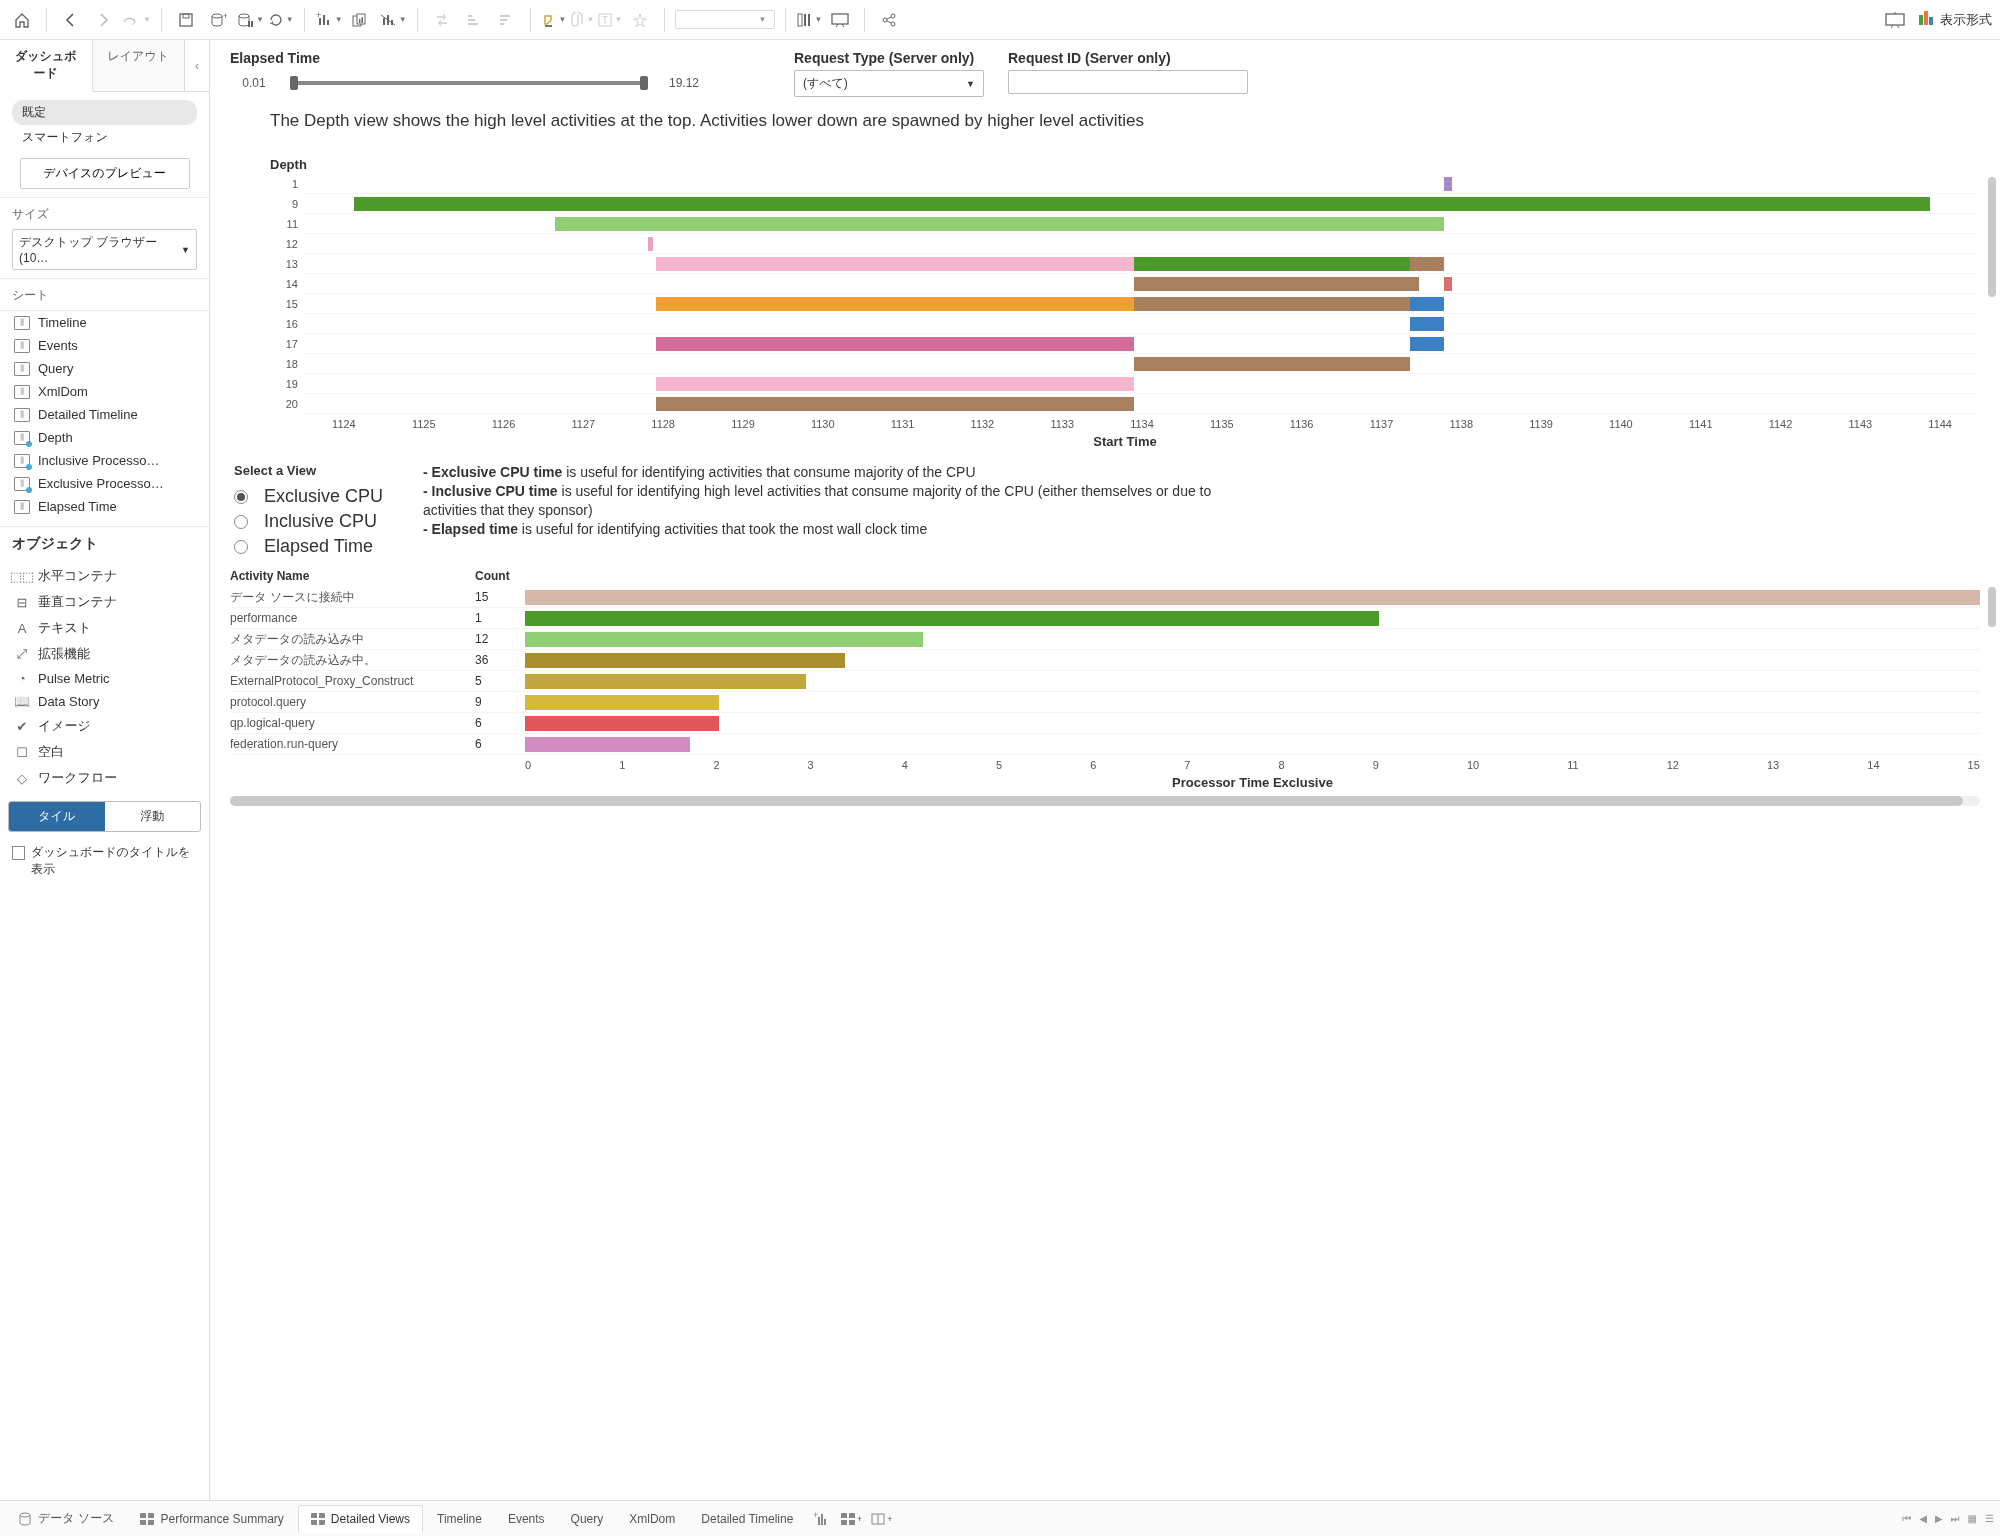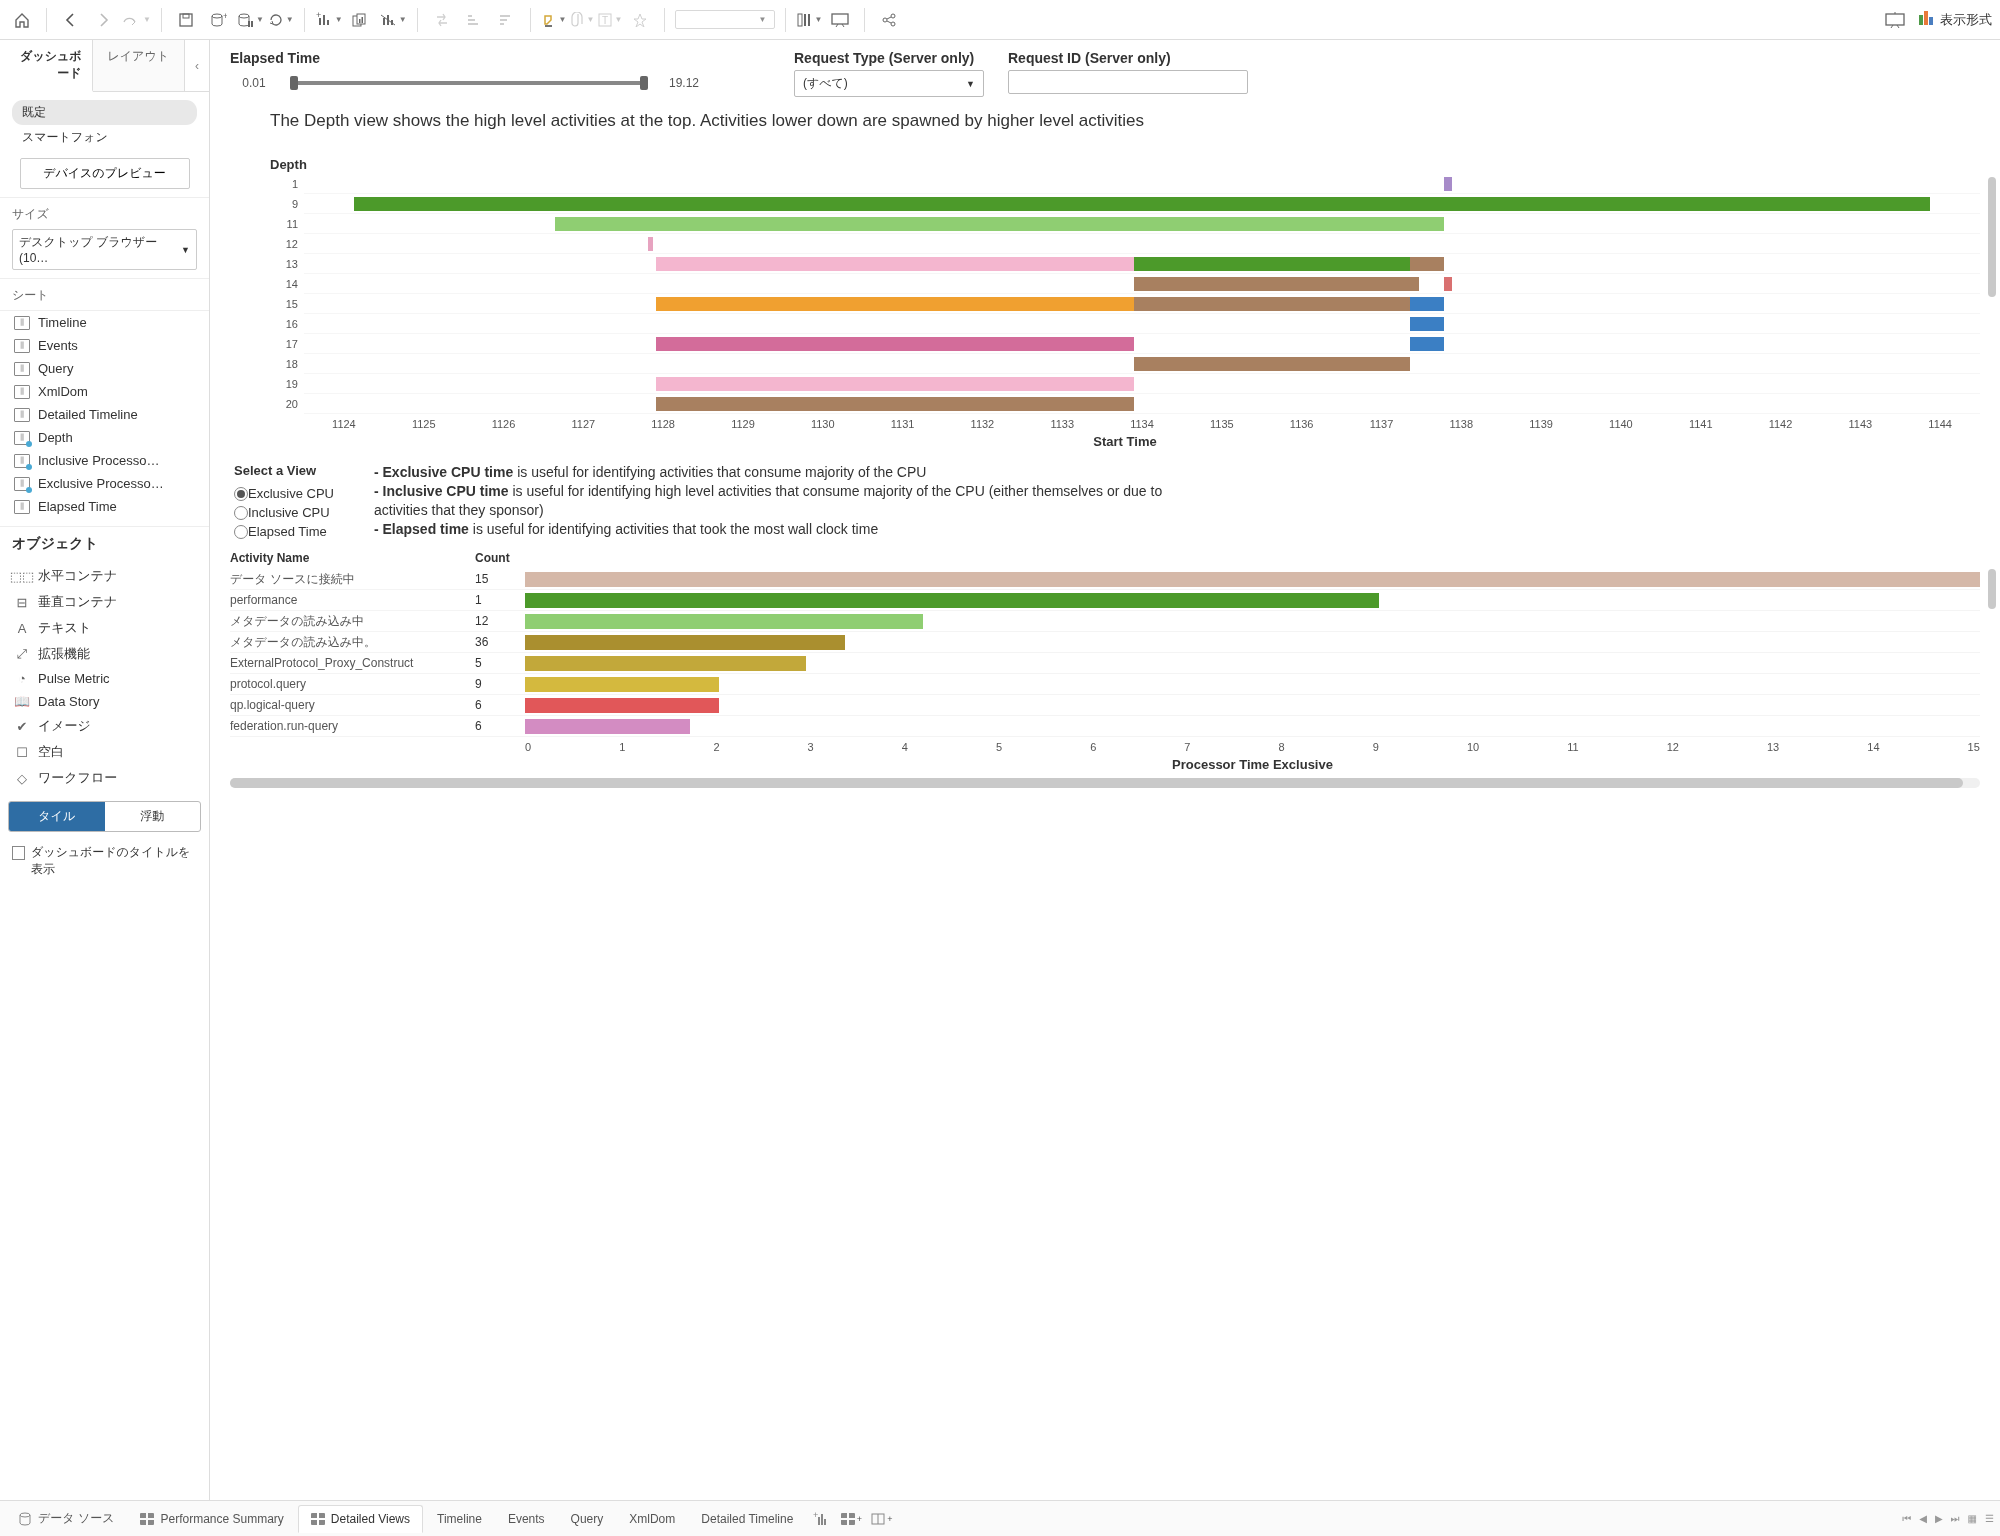--- a/index.html
+++ b/index.html
@@ -15,21 +15,21 @@
 .show-me { display: flex; align-items: center; gap: 6px; font-size: 13px; color: #333; cursor: pointer; }
 .show-me .bars span { display: inline-block; width: 4px; margin-right: 1px; }
 
 
 .main { flex: 1; display: flex; overflow: hidden; }
 
 
 .sidebar { width: 210px; border-right: 1px solid #ddd; display: flex; flex-direction: column; overflow: hidden; }
 .side-tabs { display: flex; border-bottom: 1px solid #ddd; }
 .side-tab { flex: 1; padding: 8px 10px; text-align: center; font-size: 12px; color: #666; cursor: pointer; border-right: 1px solid #ddd; background: #fafafa; }
-.side-tab.active { background: #fff; color: #333; font-weight: 600; border-bottom: 2px solid #fff; margin-bottom: -1px; text-align: right; }
+.side-tab.active { background: #fff; color: #333; font-weight: 600; border-bottom: 2px solid #fff; margin-bottom: -1px; }
 .side-collapse { width: 24px; display: flex; align-items: center; justify-content: center; color: #888; cursor: pointer; }
 .side-section { padding: 8px 12px; border-bottom: 1px solid #eee; }
 .side-section-title { color: #666; font-size: 12px; margin-bottom: 6px; }
 .device-option { padding: 4px 10px; font-size: 12px; color: #333; cursor: pointer; border-radius: 2px; }
 .device-option.active { background: #e8e8e8; border-radius: 11px; }
 .preview-btn { display: block; width: 170px; margin: 8px auto 0; padding: 6px 0; text-align: center; border: 1px solid #ccc; background: #fff; font-size: 12px; cursor: pointer; border-radius: 2px; }
 .size-select { width: 100%; padding: 4px 6px; border: 1px solid #ccc; background: #fff; font-size: 12px; cursor: pointer; display: flex; justify-content: space-between; align-items: center; border-radius: 2px; }
 .sheet-list, .object-list { flex: 0 0 auto; overflow-y: auto; }
 .sheet-item, .obj-item { display: flex; align-items: center; gap: 8px; padding: 4px 14px; font-size: 13px; color: #333; cursor: pointer; }
 .sheet-icon { width: 16px; height: 14px; border: 1px solid #888; border-radius: 1px; display: inline-flex; align-items: center; justify-content: center; font-size: 8px; color: #888; position: relative; }
@@ -71,21 +71,21 @@
 .gantt-plot { flex: 1; position: relative; }
 .gantt-row { height: 20px; border-bottom: 1px solid #f6f6f6; position: relative; }
 .gantt-bar { position: absolute; top: 3px; height: 14px; }
 .gantt-xaxis { display: flex; margin-left: 34px; padding-top: 4px; }
 .gantt-xaxis div { flex: 1; text-align: center; font-size: 11px; color: #555; }
 .axis-label { text-align: center; font-size: 13px; font-weight: 600; margin-top: 4px; }
 
 
 .select-row { display: flex; gap: 40px; margin: 14px 0 10px 4px; align-items: flex-start; }
 .radio-group .title { font-size: 13px; font-weight: 600; margin-bottom: 6px; }
-.radio-item { display: flex; align-items: center; gap: 0; font-size: 13px; color: #333; padding: 2px 0; cursor: pointer; }
+.radio-item { display: flex; align-items: center; gap: 16px; font-size: 18px; color: #333; padding: 2px 0; cursor: pointer; }
 .radio { width: 14px; height: 14px; border: 1px solid #888; border-radius: 50%; display: inline-flex; align-items: center; justify-content: center; }
 .radio.checked::after { content: ""; width: 8px; height: 8px; background: #555; border-radius: 50%; }
 .info-text { font-size: 14px; color: #333; line-height: 1.35; }
 .info-text b { font-weight: 700; }
 
 
 .activity-chart { margin-top: 6px; }
 .activity-header { display: flex; font-size: 12px; font-weight: 600; color: #333; padding-bottom: 4px; }
 .col-name { width: 245px; } .col-count { width: 50px; text-align: left; }
 .activity-row { display: flex; align-items: center; height: 21px; border-bottom: 1px solid #f4f4f4; font-size: 12px; }

